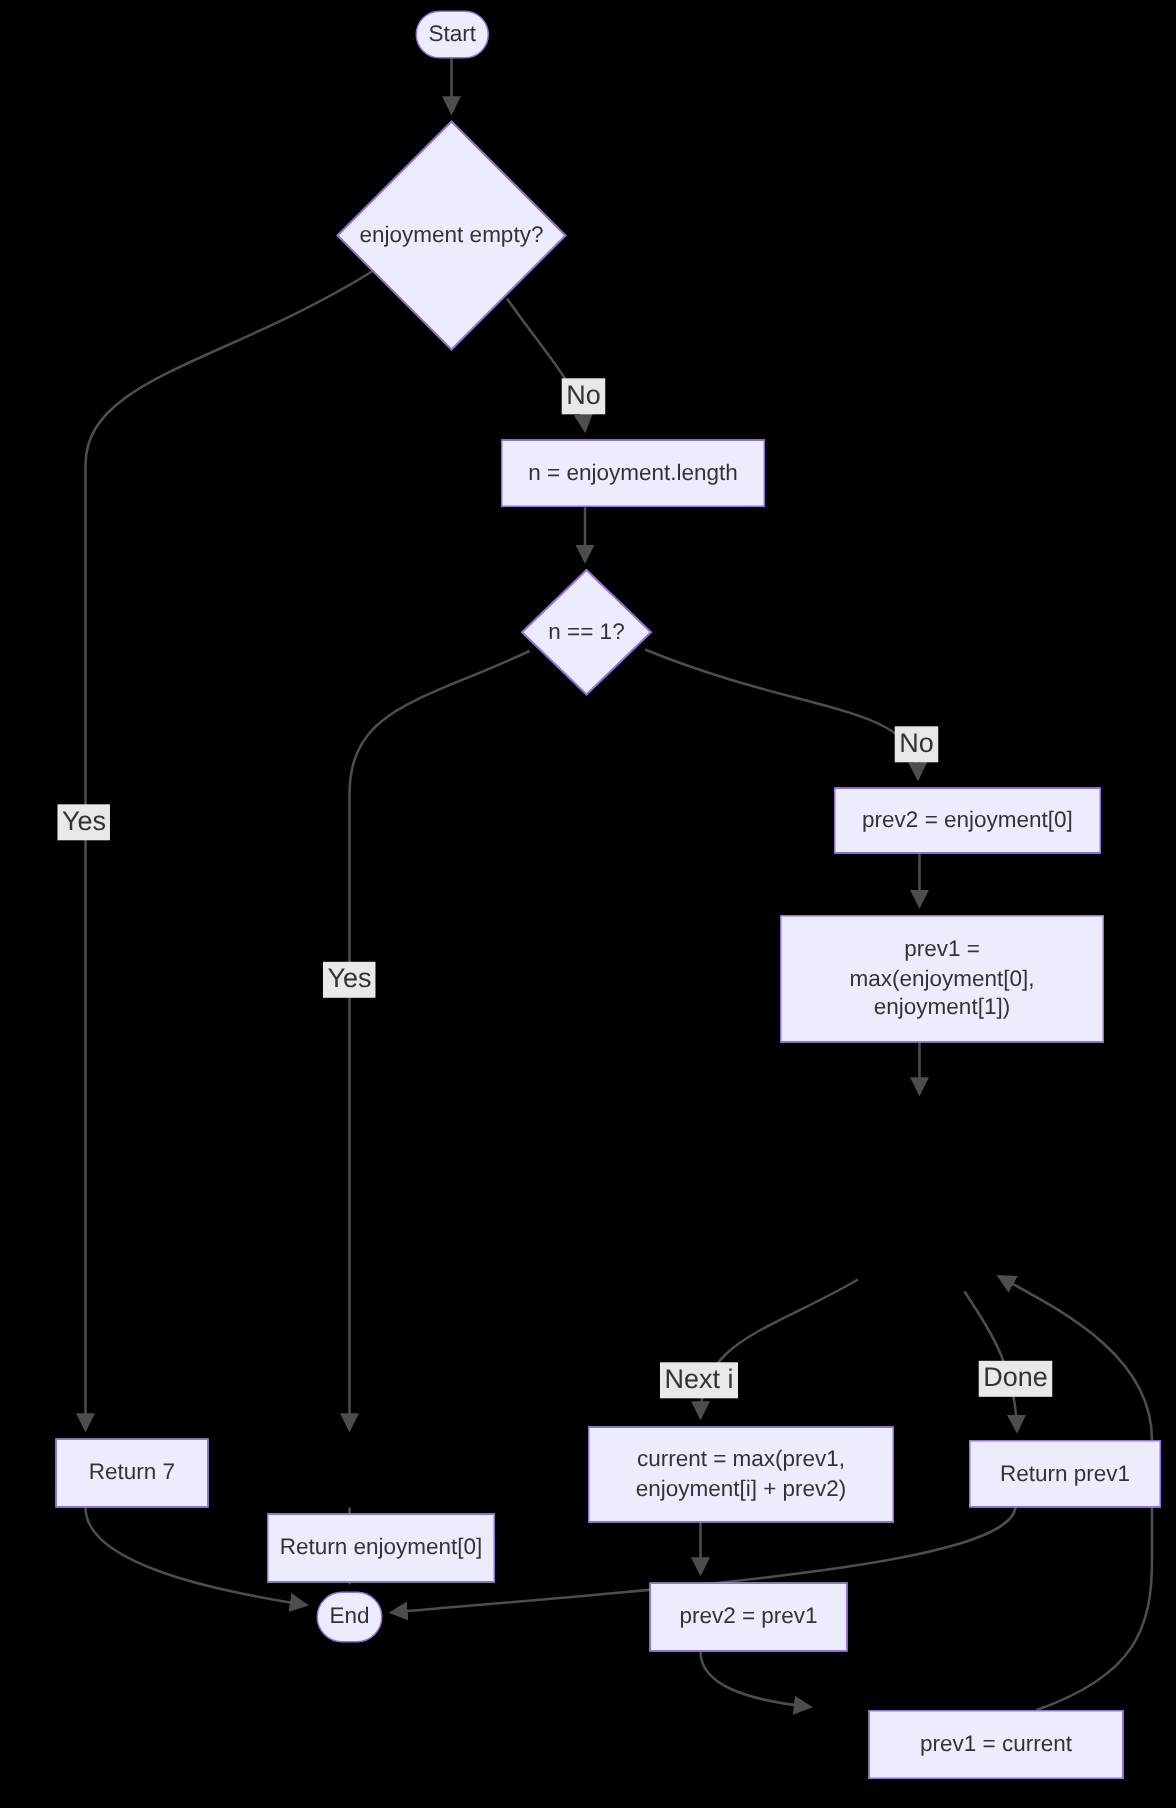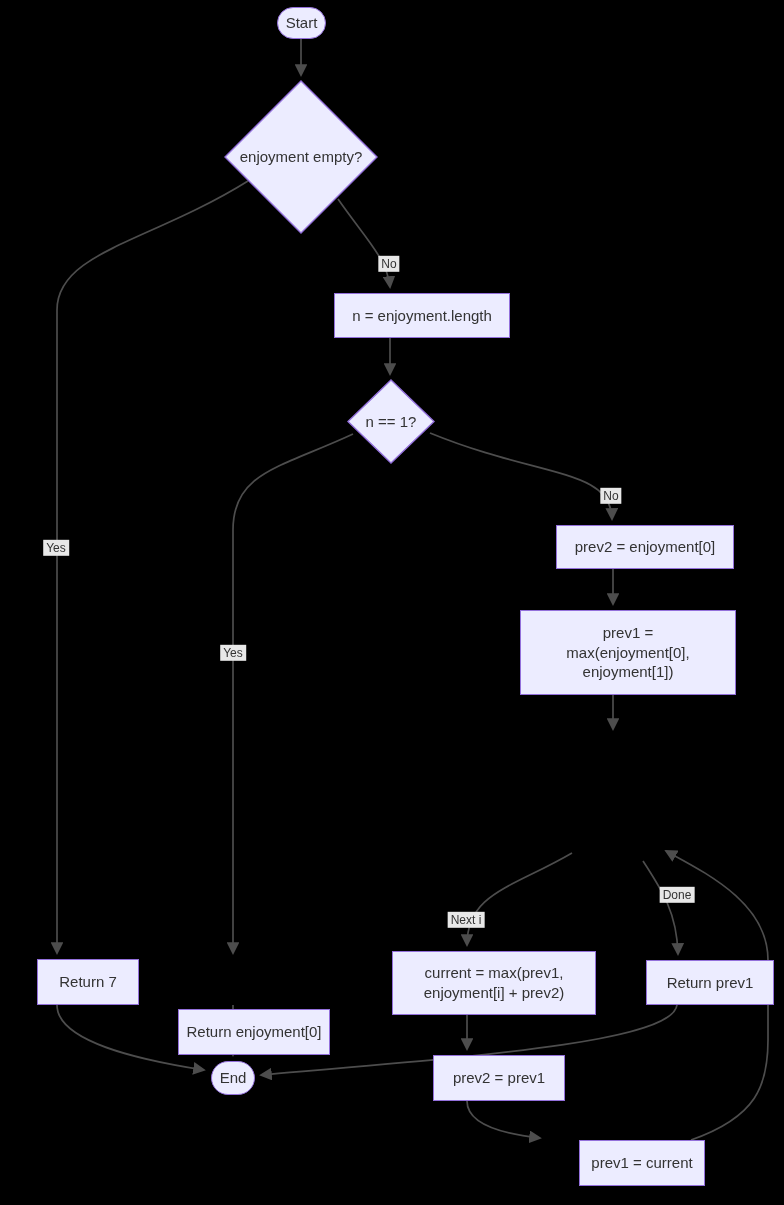--- a/index.html
+++ b/index.html
@@ -25,21 +25,21 @@
   }
   .rect{background:var(--node-fill);border:1.3px solid var(--node-border);margin-left:32px;}
   .stadium{background:var(--node-fill);border:1.8px solid var(--node-border);border-radius:999px;}
   .diamond{background:transparent;border:none;}
   .diamond .shape{position:absolute;left:0;top:0;width:100%;height:100%;}
   .diamond polygon{fill:var(--node-fill);stroke:var(--node-border);stroke-width:1.4;}
   .nlabel{position:relative;z-index:1;text-align:center;white-space:pre-line;line-height:1.32;padding:0 4px;}
   .elabel{
     position:absolute;transform:translate(-50%,-50%);
     background:var(--label-bg);color:var(--text);
-    font-size:12px;padding:1px 3px;line-height:1.2;white-space:nowrap;z-index:2;
+    font-size:18px;padding:1px 3px;line-height:1.2;white-space:nowrap;z-index:2;
   }
 </style>
 </head>
 <body>
 
 <div class="canvas">
 
   <svg class="edges" width="784" height="1205" viewBox="0 0 784 1205">
     <defs>
       <marker id="arrow" viewBox="0 0 10 10" refX="8.5" refY="5" markerWidth="7.5" markerHeight="7.5" orient="auto-start-reverse">
@@ -111,28 +111,28 @@
   </div>
 
   <div class="node rect" style="left:146px;top:1009px;width:152px;height:46px">
     <span class="nlabel">Return enjoyment[0]</span>
   </div>
 
   <div class="node rect" style="left:401px;top:1055px;width:132px;height:46px">
     <span class="nlabel">prev2 = prev1</span>
   </div>
 
-  <div class="node rect" style="left:547px;top:1140px;width:126px;height:46px">
+  <div class="node rect" style="left:547px;top:1140px;width:170px;height:46px">
     <span class="nlabel">prev1 = current</span>
   </div>
 
   <div class="node stadium" style="left:211px;top:1061px;width:44px;height:34px">
     <span class="nlabel">End</span>
   </div>
 
   <div class="elabel" style="left:389px;top:264px">No</div>
   <div class="elabel" style="left:56px;top:548px">Yes</div>
   <div class="elabel" style="left:611px;top:496px">No</div>
   <div class="elabel" style="left:233px;top:653px">Yes</div>
   <div class="elabel" style="left:466px;top:920px">Next i</div>
-  <div class="elabel" style="left:677px;top:895px">Done</div>
+  <div class="elabel" style="left:677px;top:919px">Done</div>
 
 </div>
 
 </body></html>

